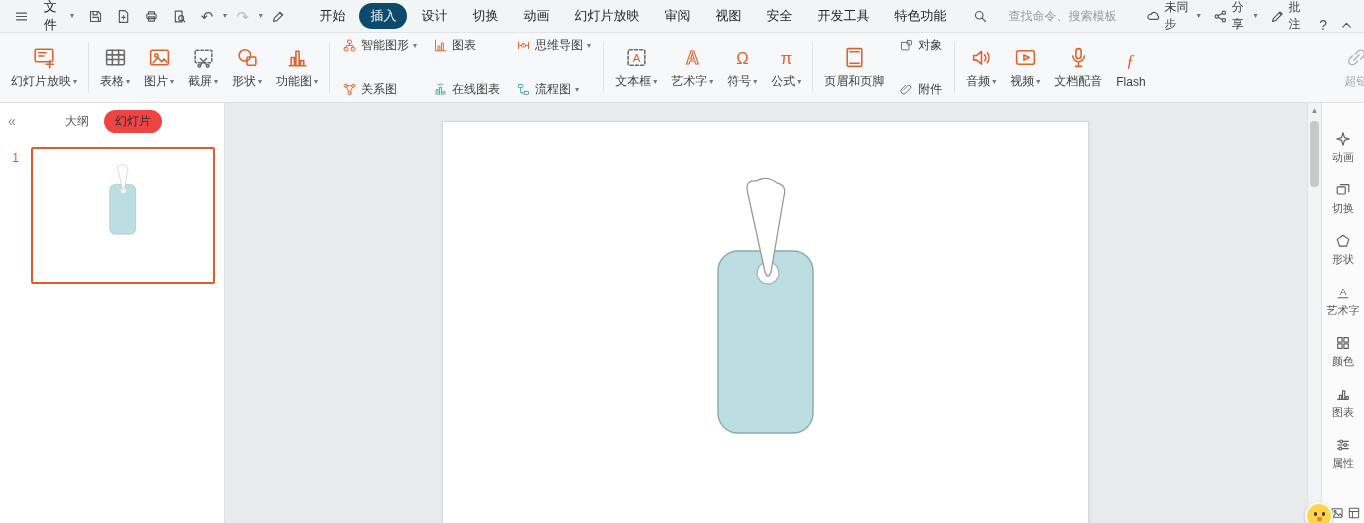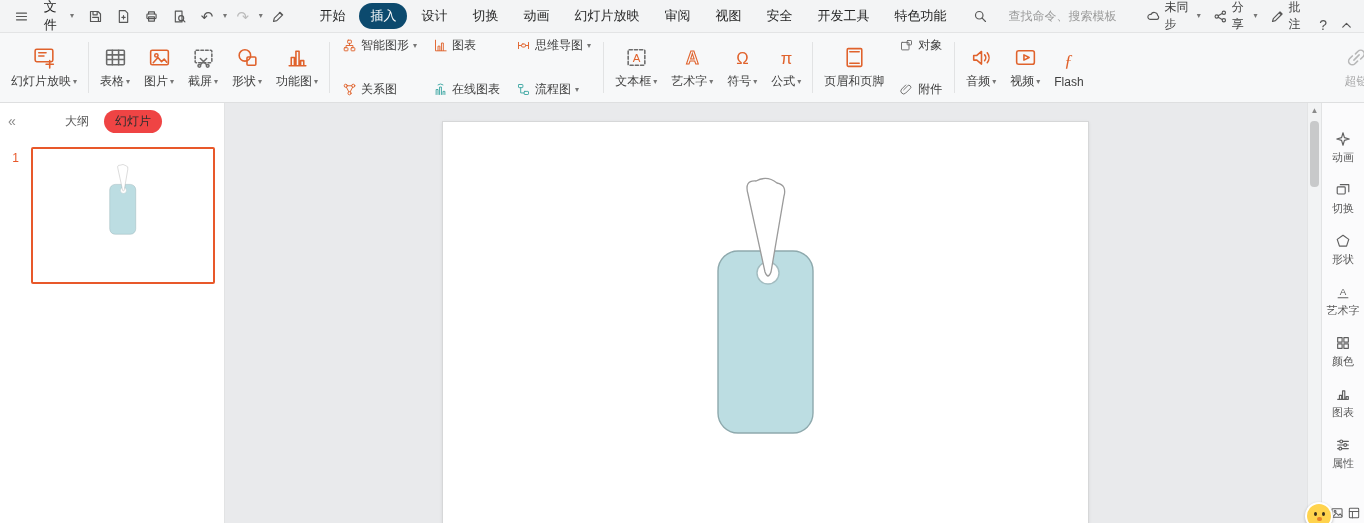--- a/index.html
+++ b/index.html
@@ -393,20 +393,29 @@
     <svg class="ig o" viewBox="0 0 24 24">
         <rect x="3.5" y="5.5" width="17" height="13" rx="2"></rect>
         <path d="M10.5 9.5l5 2.5-5 2.5z"></path>
       </svg>
     <span class="lbl">
         <span>视频</span>
         <span class="caret">▾</span>
       </span>
   </div>
   <div class="rlg">
+    <svg class="ig o" viewBox="0 0 24 24">
+        <rect x="9.5" y="3.5" width="5" height="9.5" rx="2.5"></rect>
+        <path d="M6.5 10.5a5.5 5.5 0 0 0 11 0M12 16.5v3.5M9 20.5h6"></path>
+      </svg>
+    <span class="lbl">
+        <span>文档配音</span>
+      </span>
+  </div>
+  <div class="rlg">
     <svg class="ig" viewBox="0 0 24 24">
         <text x="12" y="18" text-anchor="middle" font-size="17" font-style="italic" font-family="Liberation Serif, serif" fill="#e0622c">ƒ</text>
       </svg>
     <span class="lbl">
         <span>Flash</span>
       </span>
   </div>
 
   <div class="rlg disb">
     <svg class="ig g2" viewBox="0 0 24 24">

